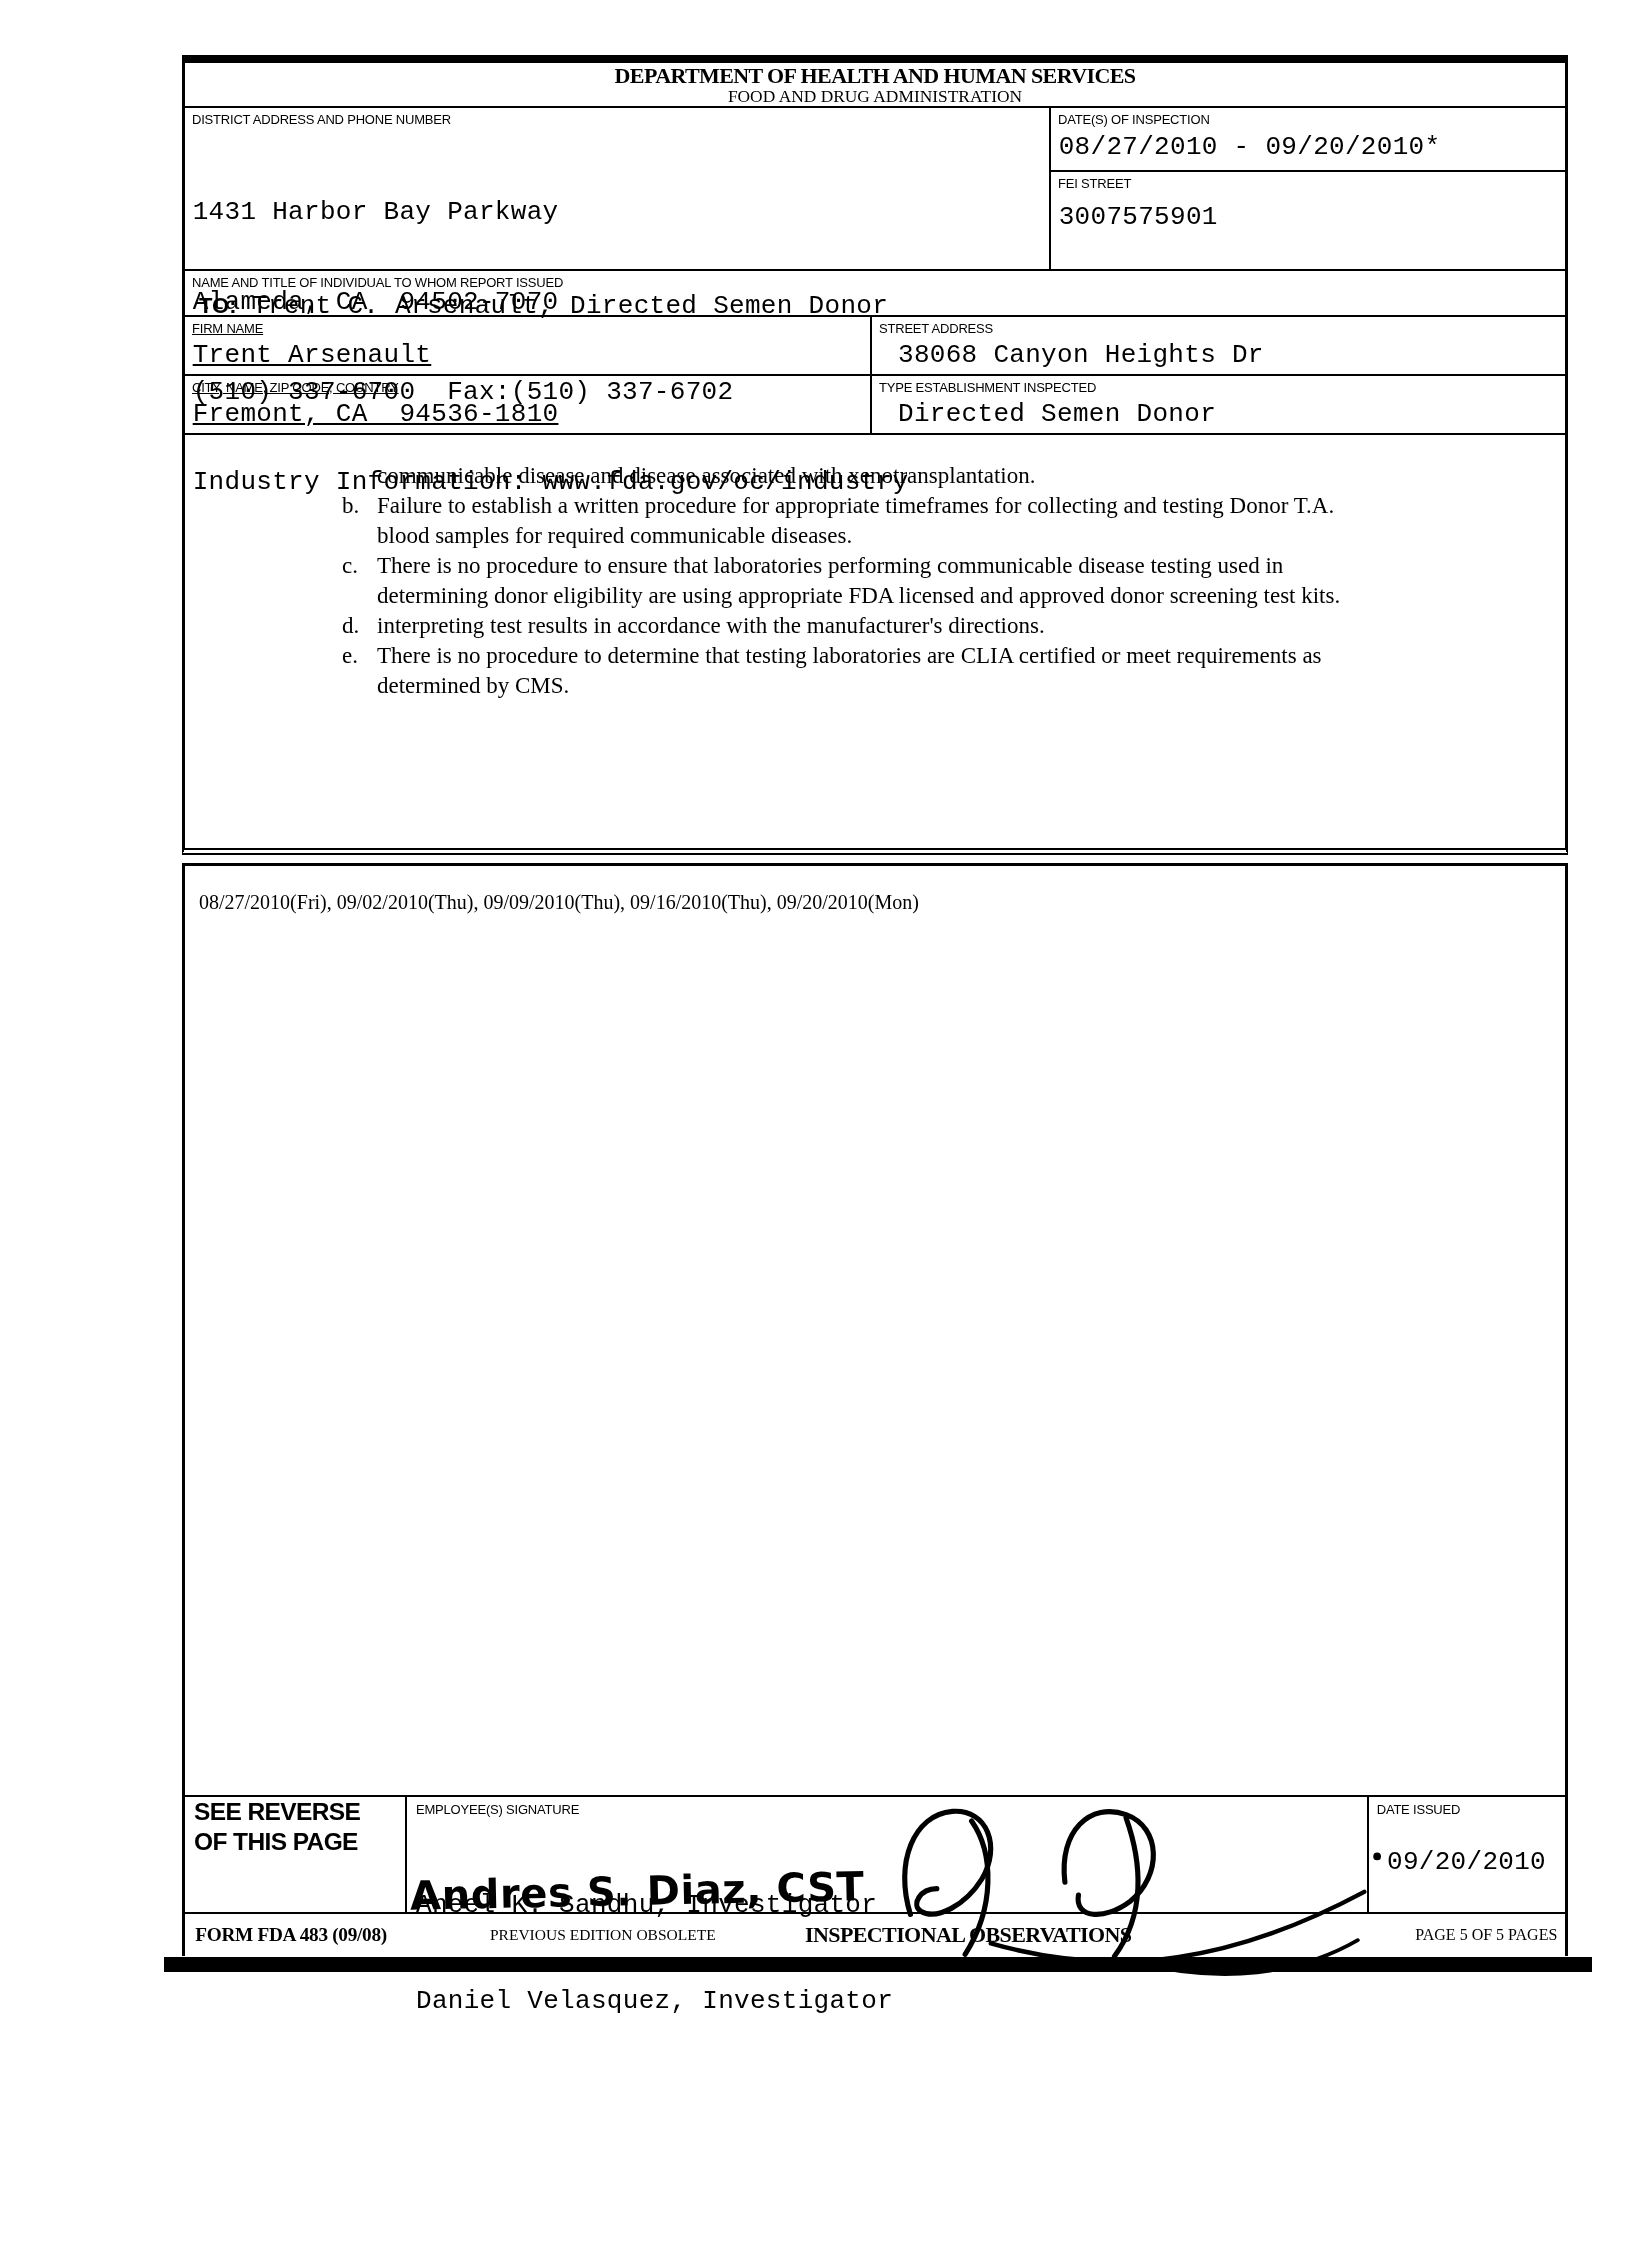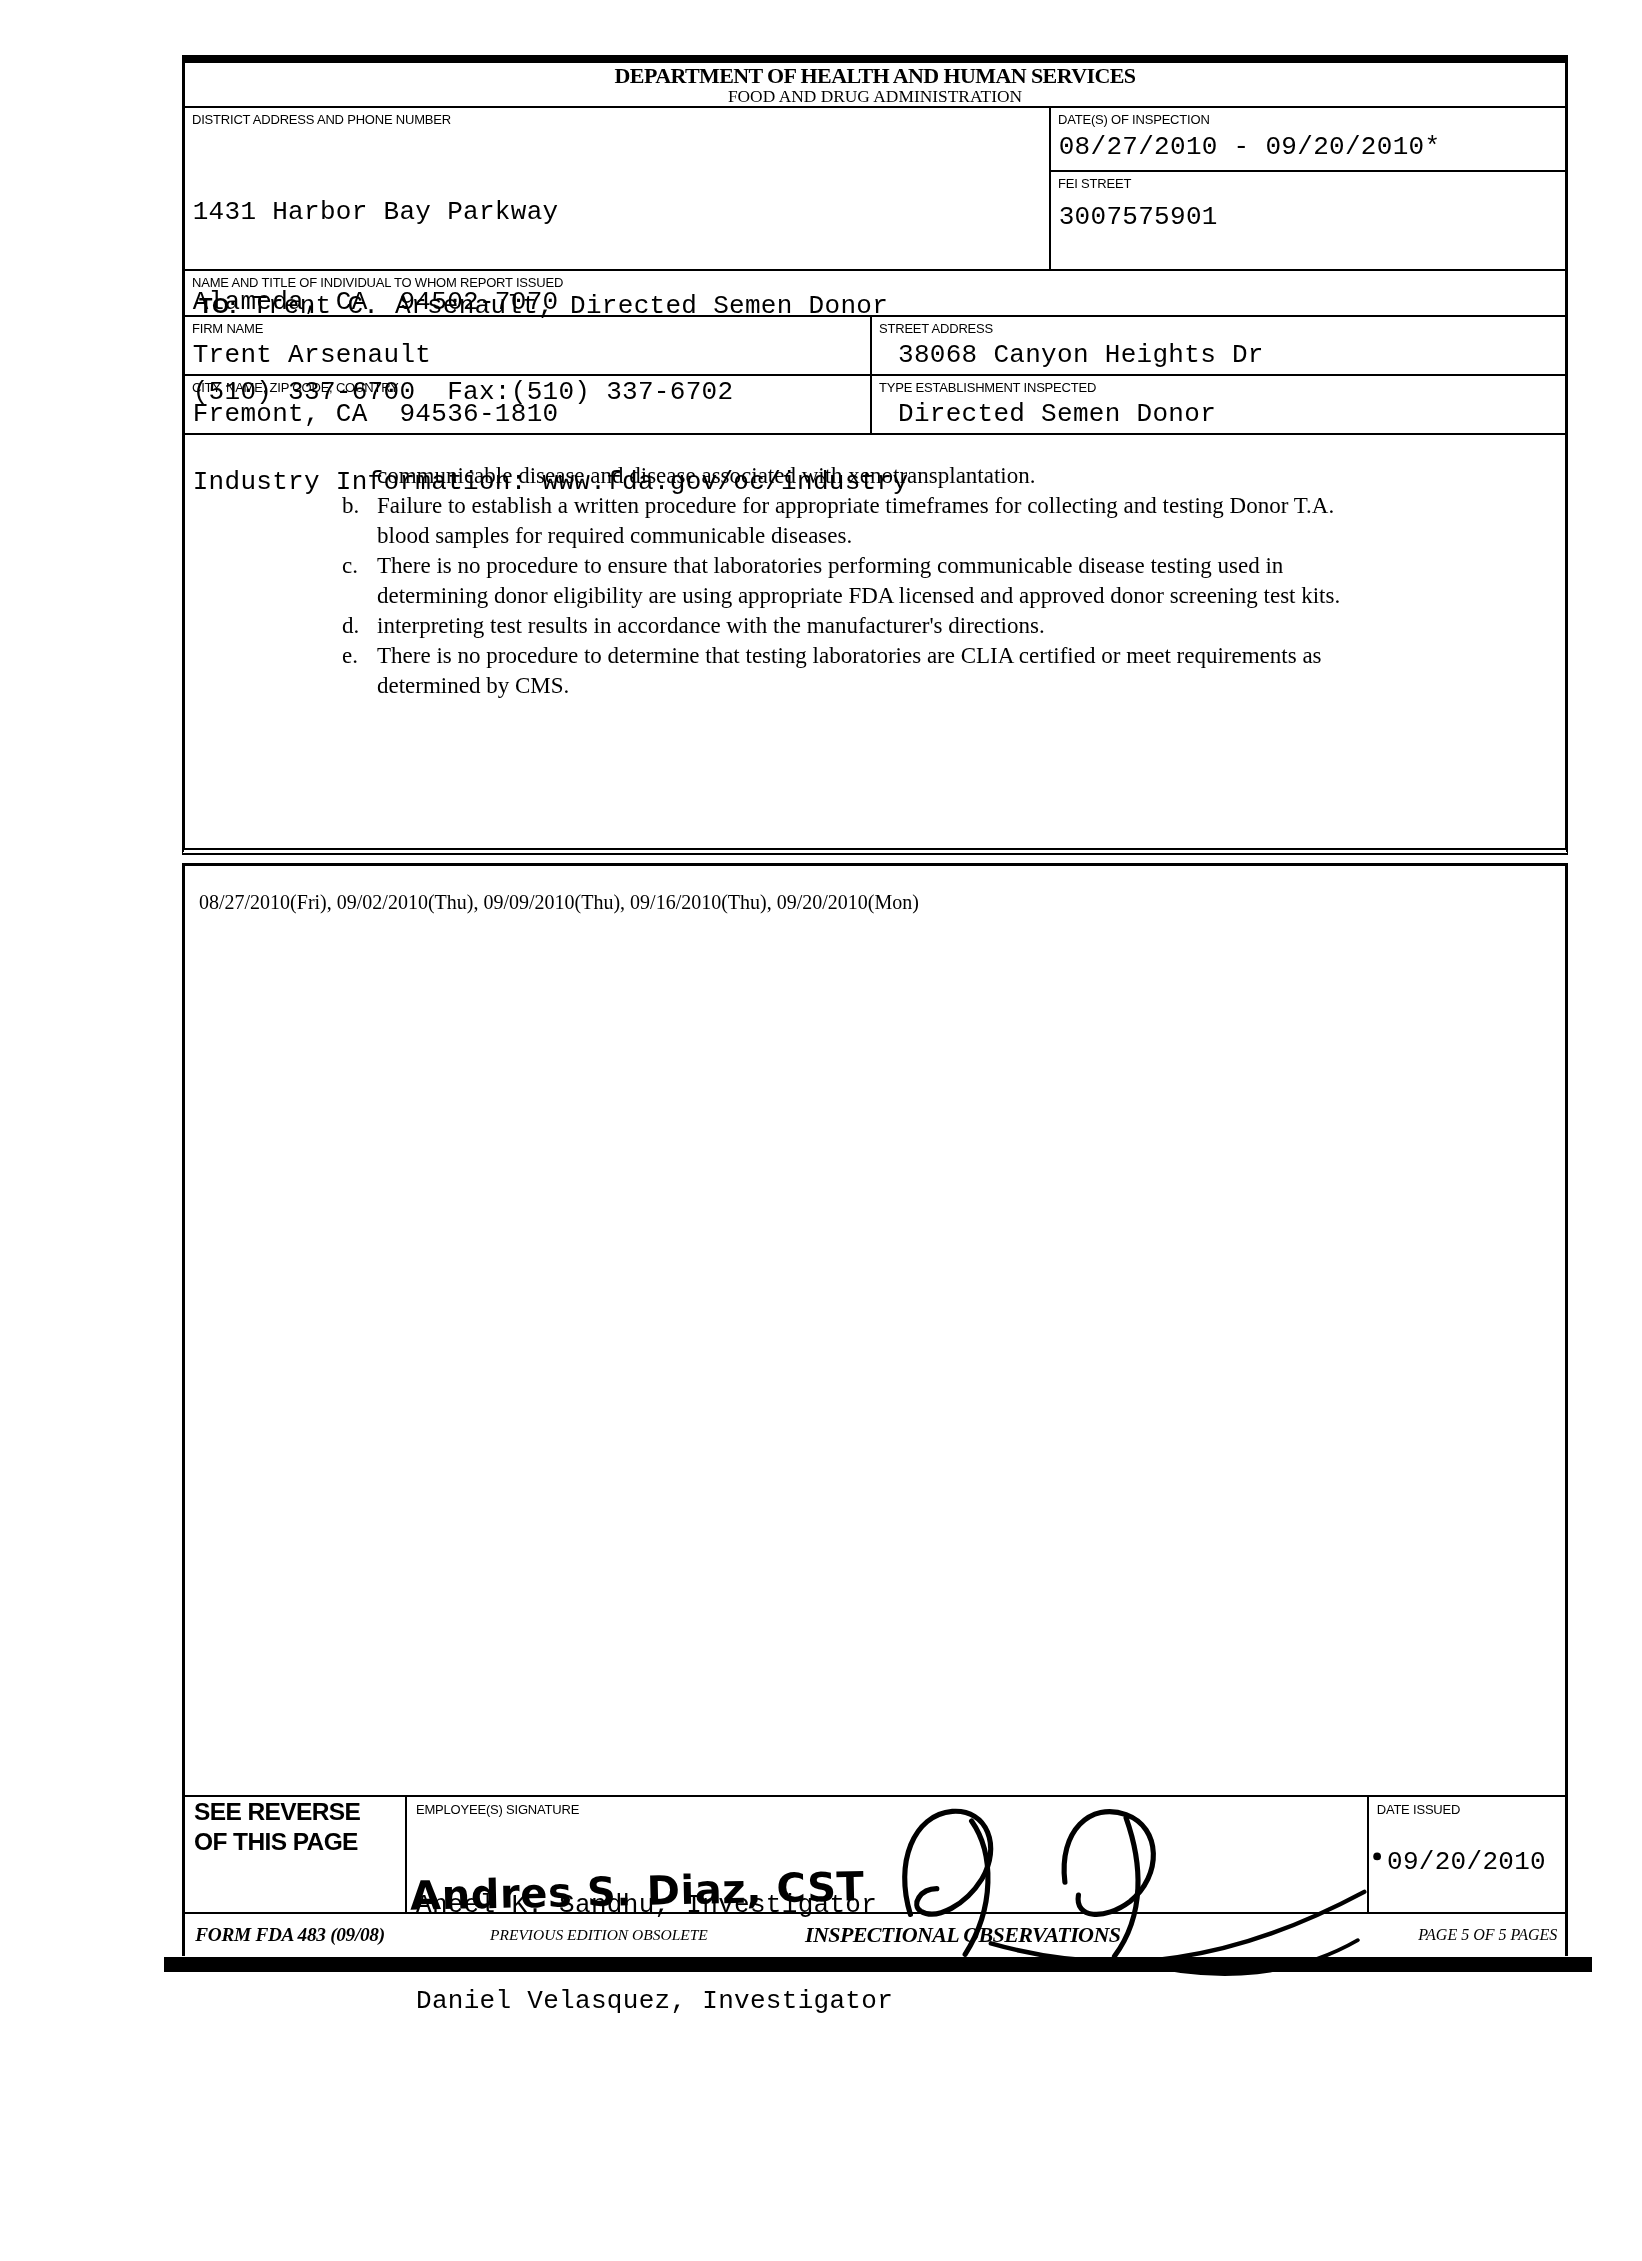--- a/index.html
+++ b/index.html
@@ -45,21 +45,21 @@
   .cell-dates{height:64px;border-bottom:2.6px solid #000;}
   .cell-dates .val{margin:5.2px 0 0 7.7px;}
   .cell-fei{flex:1;}
   .cell-fei .val{margin:11.6px 0 0 7.7px;}
 
   .rowB{height:46px;border-bottom:2.6px solid #000;position:relative;}
   .rowB .to-line{display:flex;align-items:baseline;margin:1.3px 0 0 14px;}
   .rowB .to-prefix{font-family:"Liberation Sans", sans-serif;font-weight:bold;font-size:22px;margin-right:15.5px;}
 
   .rowC,.rowD{height:59px;border-bottom:2.6px solid #000;display:flex;}
-  .rowC .left,.rowD .left{width:687px;border-right:2.6px solid #000;}
+  .rowC .left,.rowD .left{width:687px;border-right:2.6px solid #000;text-decoration:underline;}
   .rowC .right,.rowD .right{flex:1;}
   .rowC .val,.rowD .val{margin:3.9px 0 0 7.7px;}
   .rowC .right .val,.rowD .right .val{margin-left:26px;}
 
   .obs-body{
     flex:1;position:relative;
     font-size:23px;line-height:30px;
     padding-top:26px;
   }
   .obs-line{padding-left:192px;}
@@ -97,21 +97,21 @@
     transform:rotate(-1.2deg);
   }
   .sig-scribble{
     position:absolute;left:468px;top:-5.2px;width:515px;height:174px;
     z-index:2;overflow:visible;
   }
   .sig-right{width:198px;border-left:2.6px solid #000;position:relative;padding:5.2px 0 0 7.7px;}
   .sig-right .lbl{padding:0;}
   .sig-right .val{margin:30px 0 0 10.3px;}
 
-  .footer-row{position:absolute;left:0;right:0;bottom:0;height:42px;font-style:italic;}
+  .footer-row{position:absolute;left:0;right:0;bottom:0;height:42px;}
   .footer-row > span{position:absolute;top:50%;transform:translateY(-50%);white-space:nowrap;}
   .f-form{left:10.3px;font-weight:bold;font-size:19.3px;letter-spacing:-0.3px;}
   .f-obsolete{left:305px;font-size:15.5px;}
   .f-title{left:620px;font-weight:bold;font-size:22px;letter-spacing:-0.6px;}
   .f-page{right:7.7px;font-size:16px;}
 
   .bottom-bar{position:absolute;left:164px;top:1957px;width:1428px;height:15px;background:#000;}
 </style>
 </head>
 <body>

